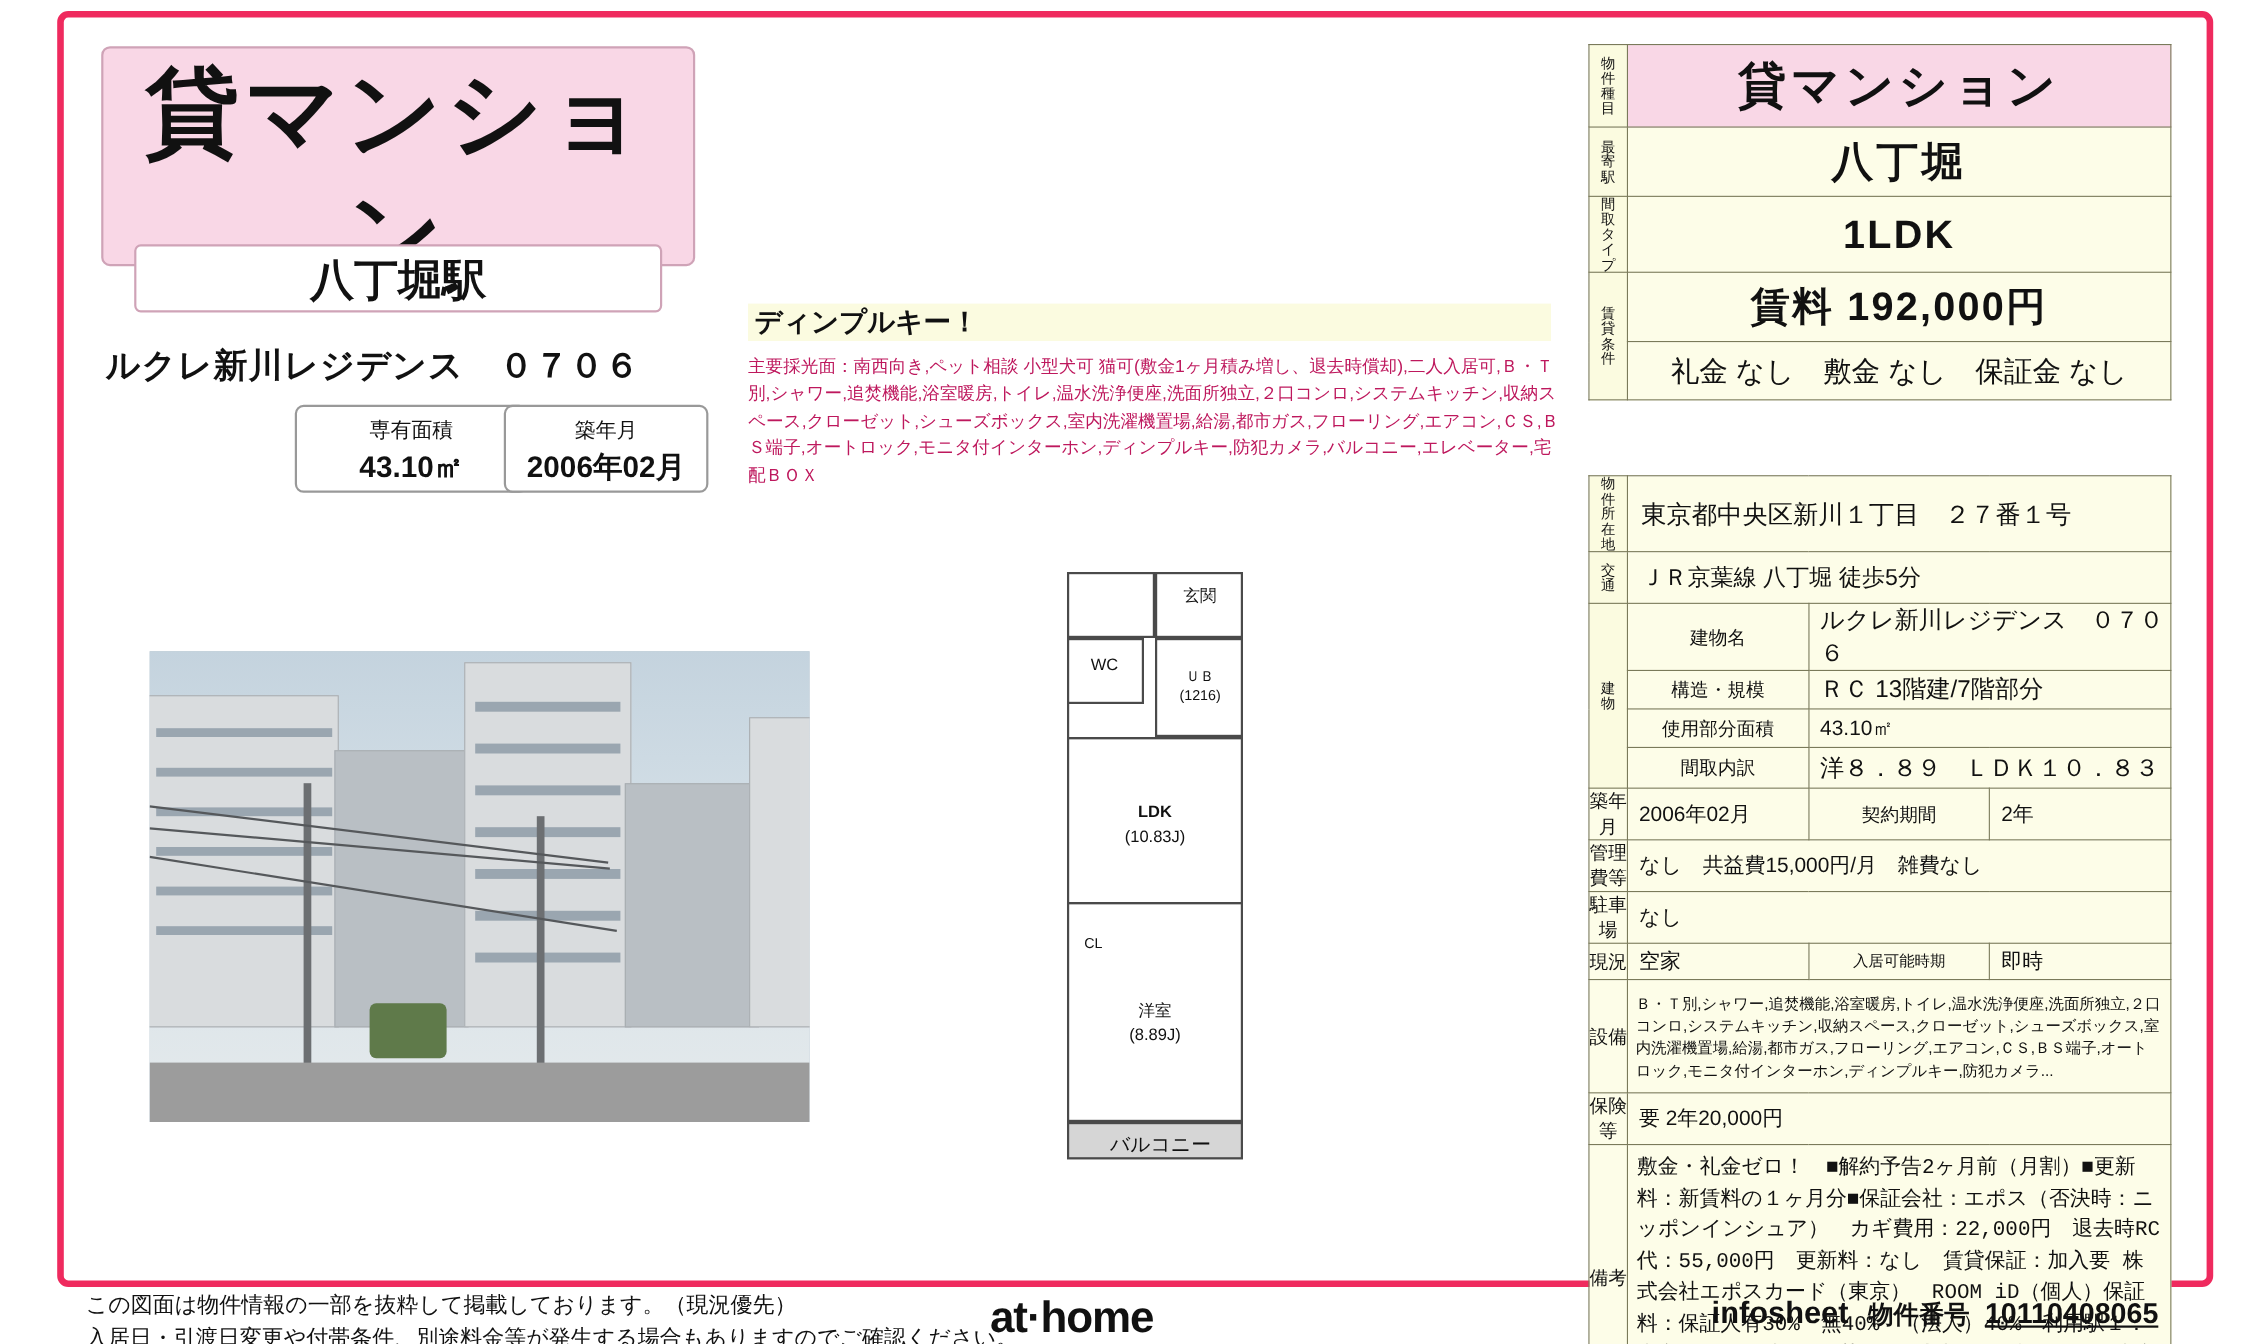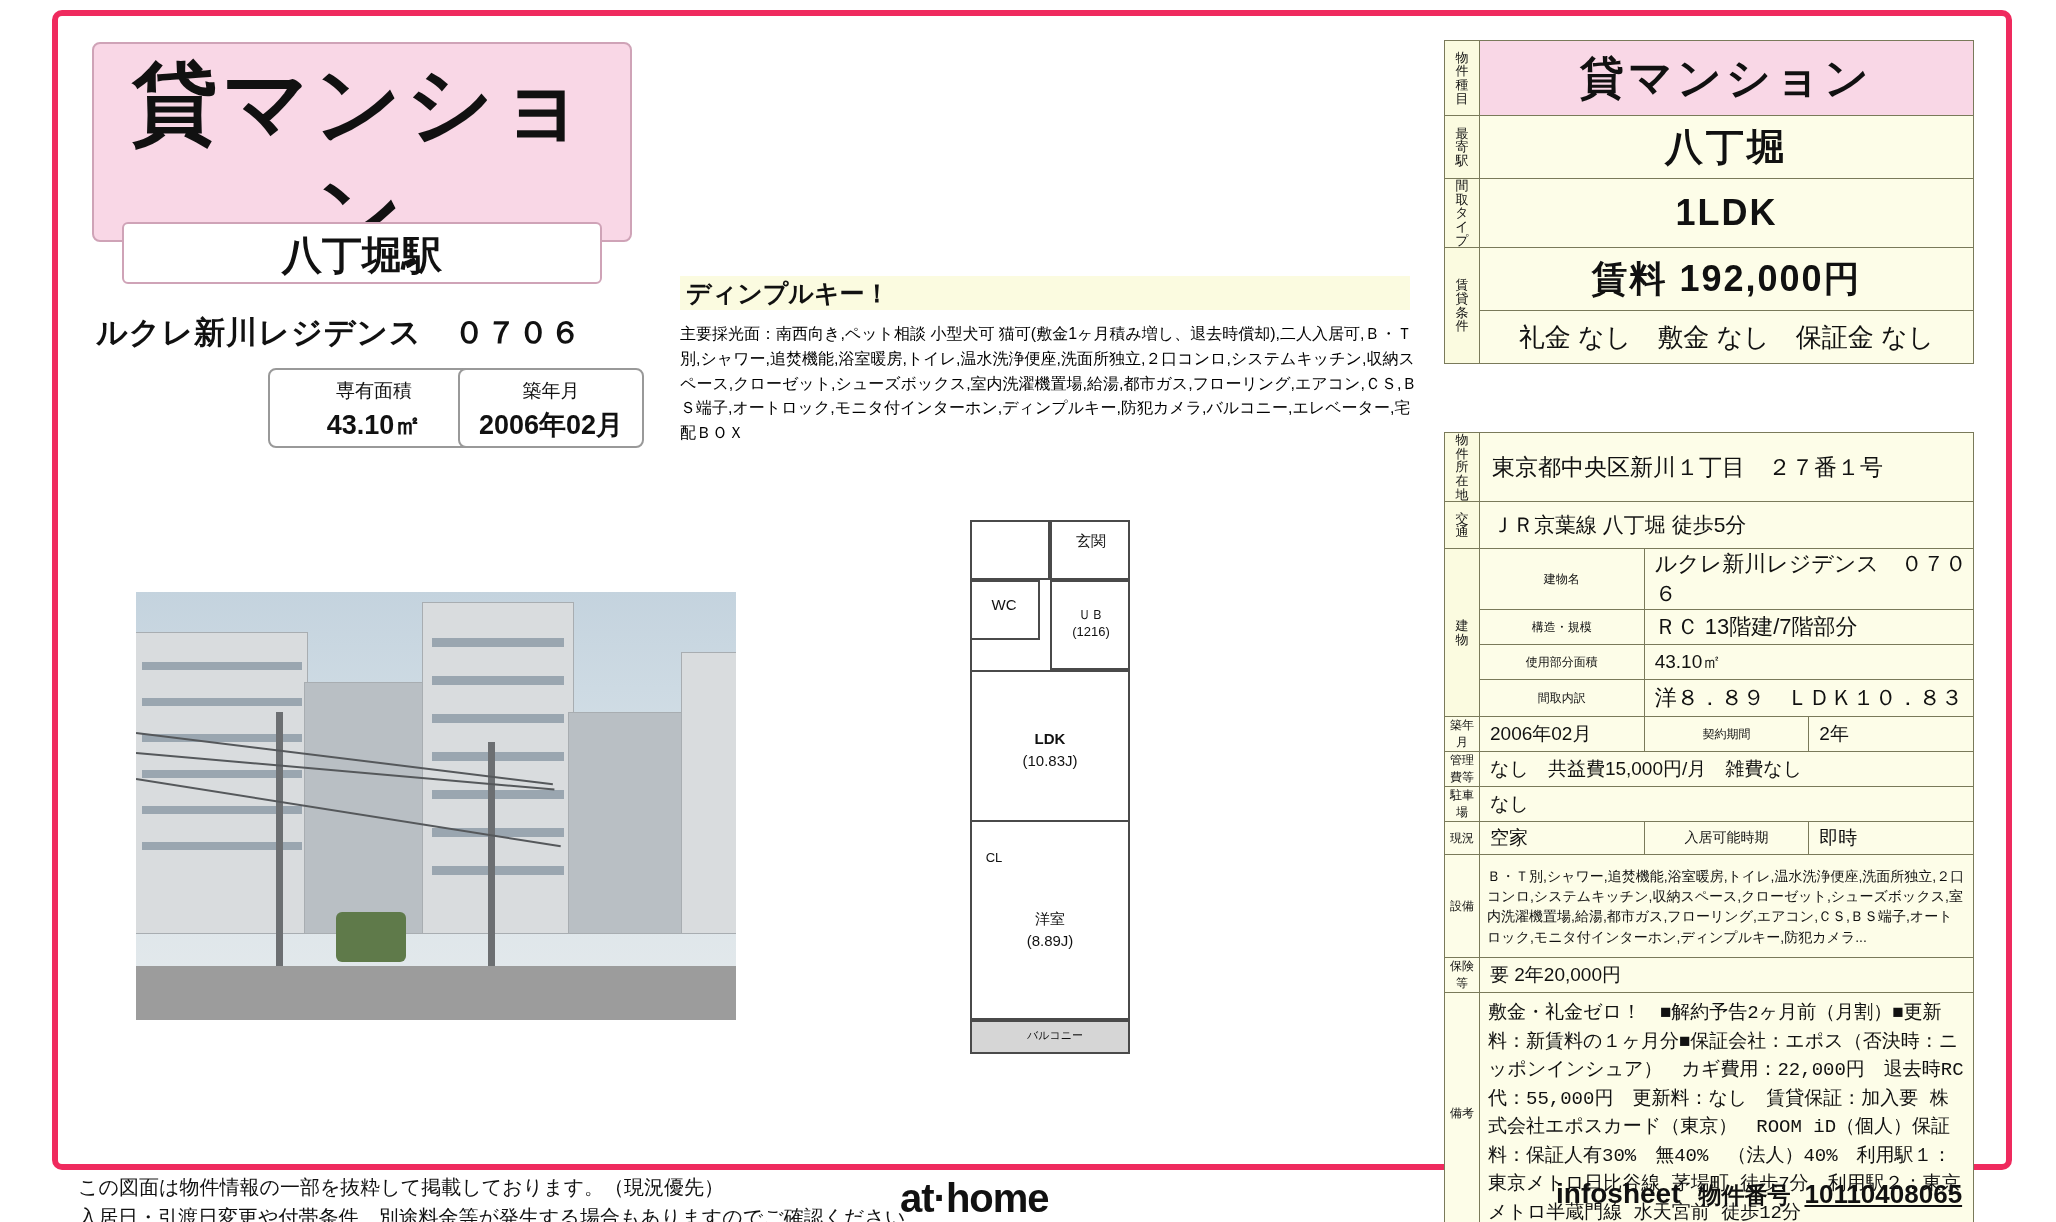--- a/index.html
+++ b/index.html
@@ -57,21 +57,21 @@
 
   
   .cp-title{
     position:absolute;left:680px;top:276px;width:730px;height:34px;
     background:#fbfbe0;
     font-size:25px;font-weight:bold;line-height:34px;padding-left:6px;
     box-sizing:border-box;
   }
   .cp-body{
     position:absolute;left:680px;top:322px;width:740px;
-    font-size:16px;line-height:1.55;letter-spacing:0px;color:#000000;
+    font-size:16px;line-height:1.55;letter-spacing:0px;color:#be185d;
   }
 
   
   .photo{
     position:absolute;left:136px;top:592px;width:600px;height:428px;
     overflow:hidden;background:#b9c7d2;
   }
   .ph-sky{position:absolute;left:0;top:0;width:600px;height:428px;
     background:linear-gradient(180deg,#c4d3de 0%,#d6e1e8 45%,#e5eaec 100%);}
   .ph-bl{position:absolute;background:#d9dcde;border:1px solid #a8adb1;}
@@ -100,21 +100,21 @@
     width:34px;
   }
   .vlabel span{display:inline-block;}
   .cell-y{background:#fdfde8;}
   .cell-p{background:#f9d7e6;}
   .big1{font-size:44px;font-weight:bold;text-align:center;letter-spacing:4px;}
   .big2{font-size:38px;font-weight:bold;text-align:center;letter-spacing:3px;}
   .big3{font-size:36px;font-weight:bold;text-align:center;letter-spacing:2px;}
   .mid{font-size:25px;text-align:center;}
   .addr{font-size:23px;padding-left:12px !important;}
-  .lbl-s{background:#fdfde8;font-size:12px;text-align:center;}
+  .lbl-s{background:#fdfde8;font-size:17px;text-align:center;}
   .val-s{font-size:19px;padding-left:10px !important;}
   .val-m{font-size:22px;padding-left:10px !important;}
   .tiny{font-size:14px;line-height:1.45;padding:5px 7px !important;text-align:left;margin-left:36px;}
   .tiny2{font-size:19px;line-height:1.5;padding:6px 8px !important;text-align:left;font-family:Liberation Mono, monospace;}
 
   
   .foot-note{
     position:absolute;left:78px;top:1172px;width:900px;
     font-size:20px;line-height:1.5;
   }
@@ -202,21 +202,21 @@
     <div class="pl-txt" style="left:14px;top:76px;width:60px;">WC</div>
     <div class="pl-txt" style="left:96px;top:86px;width:70px;font-size:13px;">ＵＢ<br>(1216)</div>
 
     <div class="pl-txt" style="left:14px;top:210px;width:152px;font-weight:bold;">LDK</div>
     <div class="pl-txt" style="left:14px;top:232px;width:152px;">(10.83J)</div>
 
     <div class="pl-txt" style="left:14px;top:390px;width:152px;font-weight:normal;">洋室</div>
     <div class="pl-txt" style="left:14px;top:412px;width:152px;">(8.89J)</div>
 
     <div class="pl-txt" style="left:14px;top:330px;width:40px;font-size:13px;">CL</div>
-    <div class="pl-txt" style="left:40px;top:508px;width:110px;font-size:11px;">バルコニー</div>
+    <div class="pl-txt" style="left:40px;top:508px;width:110px;font-size:18px;">バルコニー</div>
 
     <div class="pl-line" style="left:10px;top:150px;width:160px;height:2px;"></div>
     <div class="pl-line" style="left:10px;top:300px;width:160px;height:2px;"></div>
   </div>
 
   <div class="rt" style="top:40px;">
     <table class="tbl" style="width:530px;">
       <tbody>
           <tr>
         <td class="vlabel" rowspan="1" style="height:74px;"><span><div>物</div><div>件</div><div>種</div><div>目</div></span></td>

